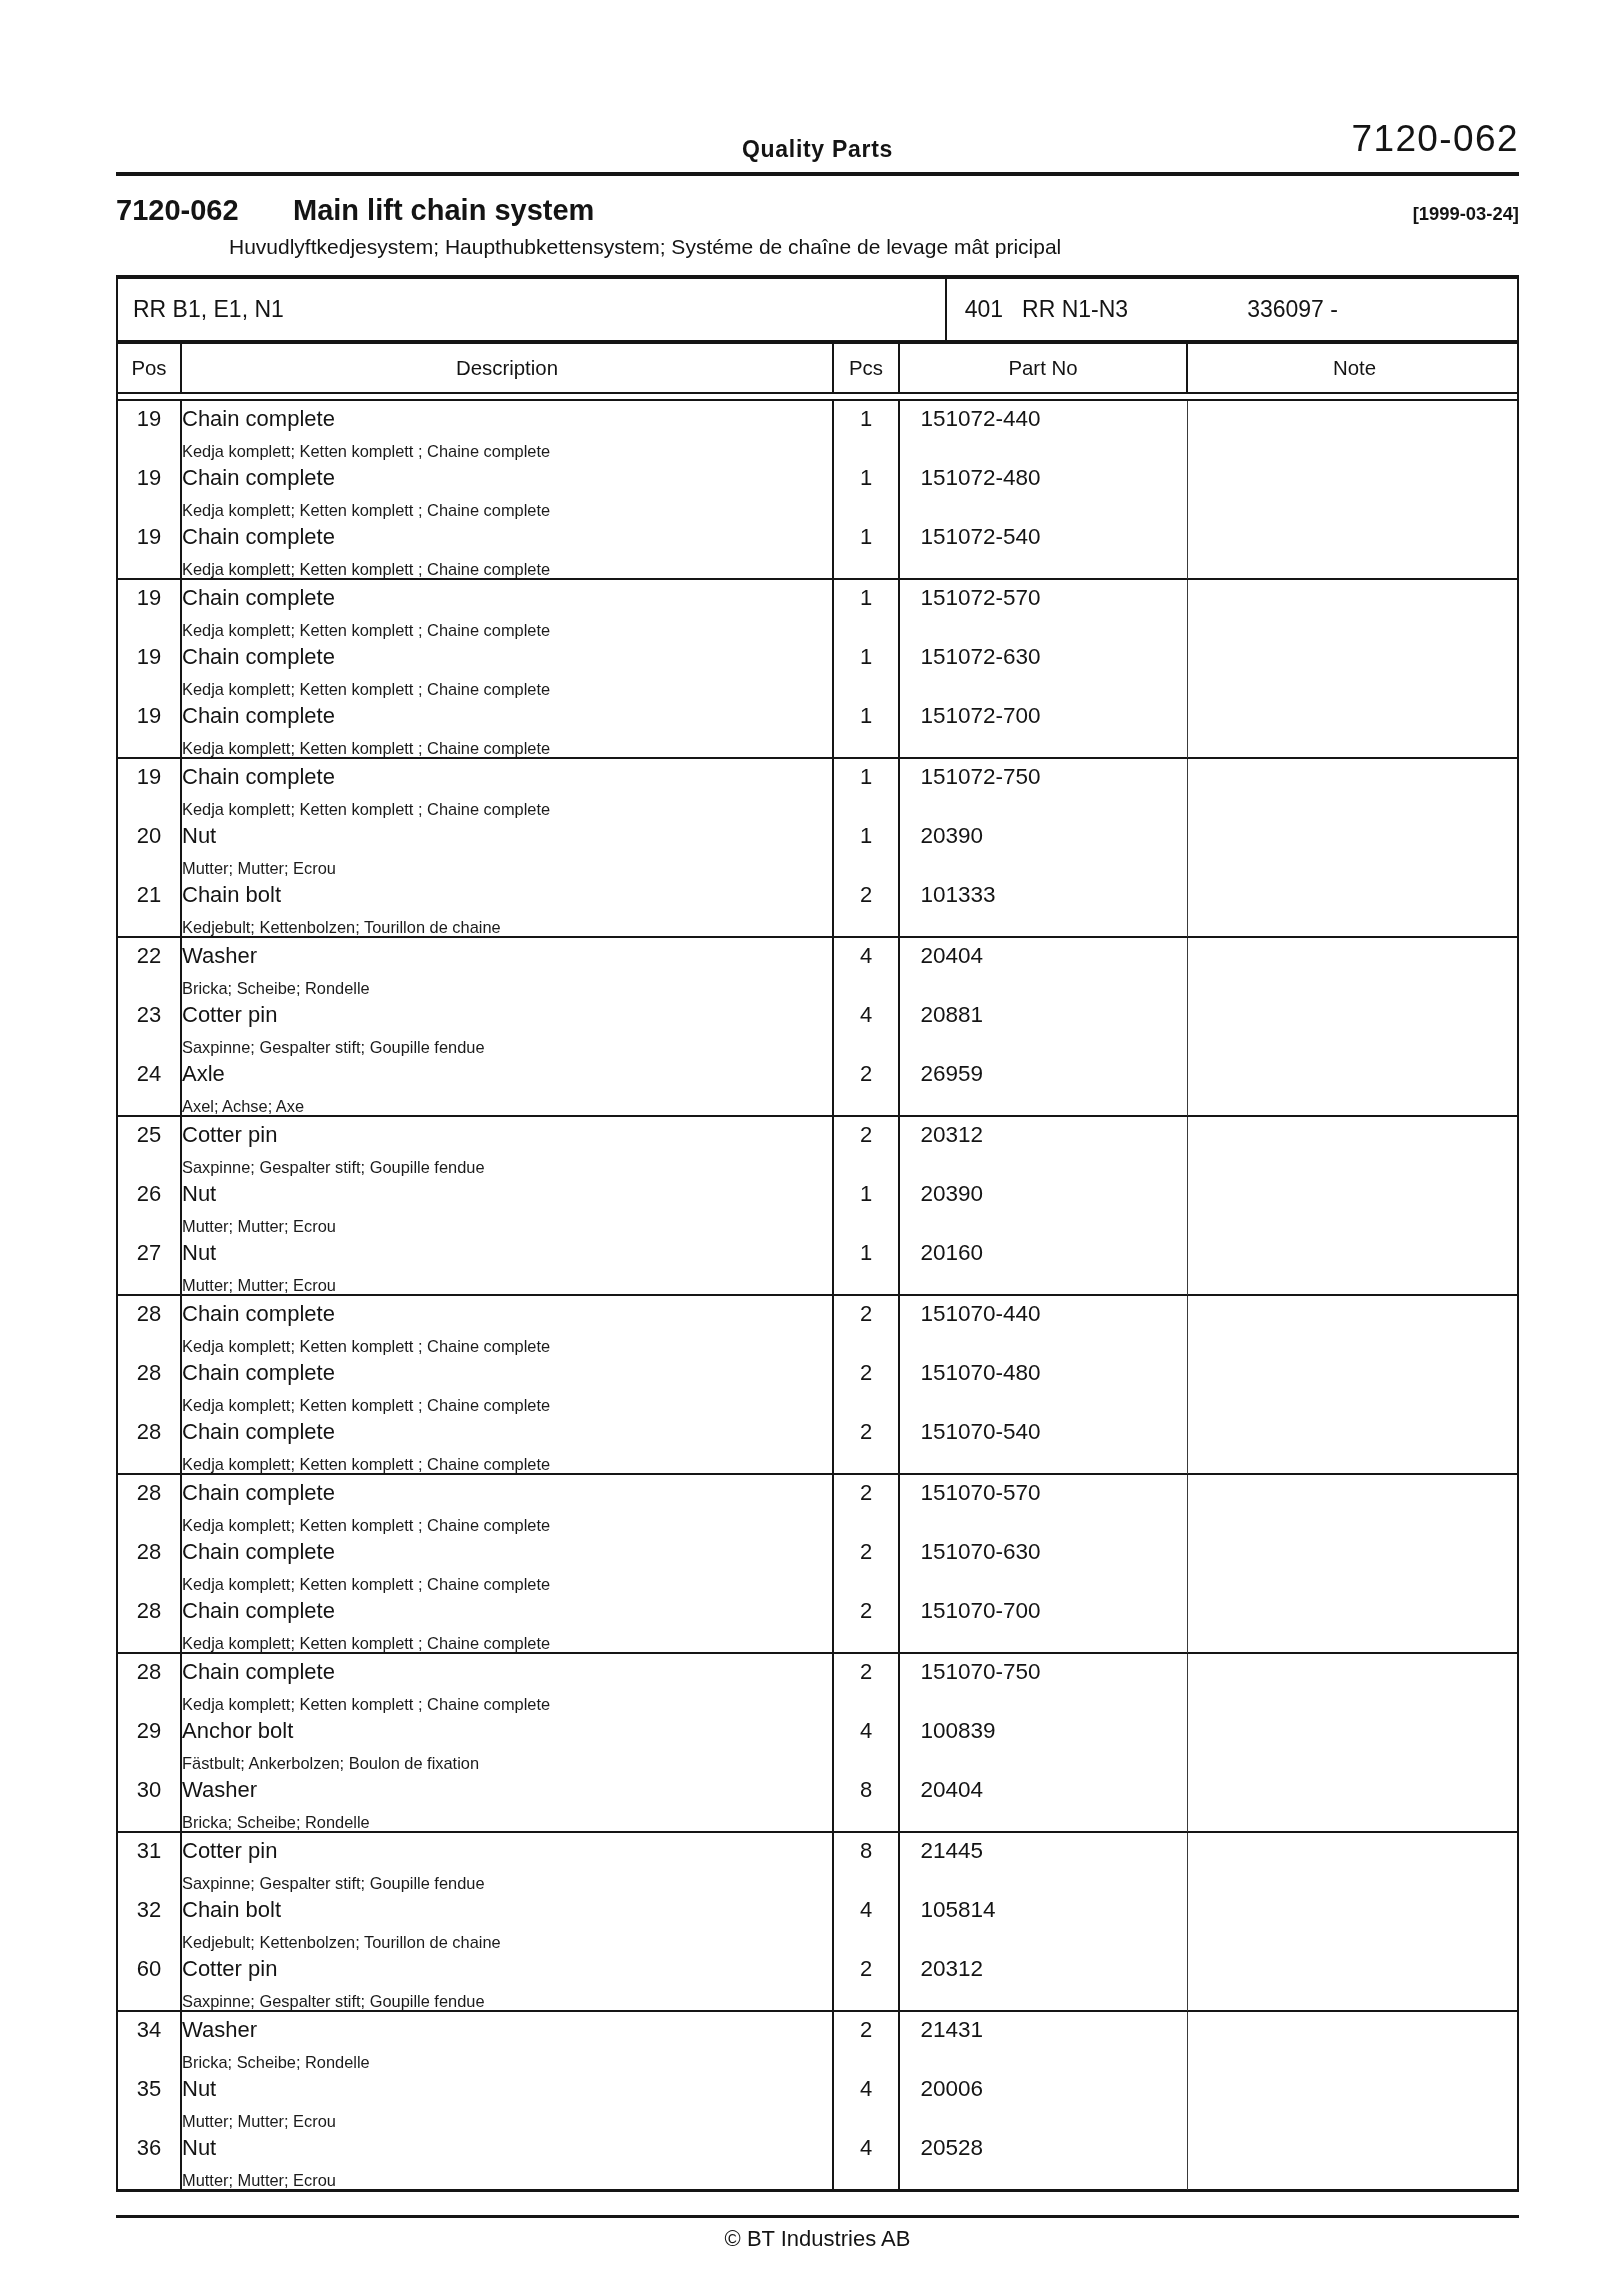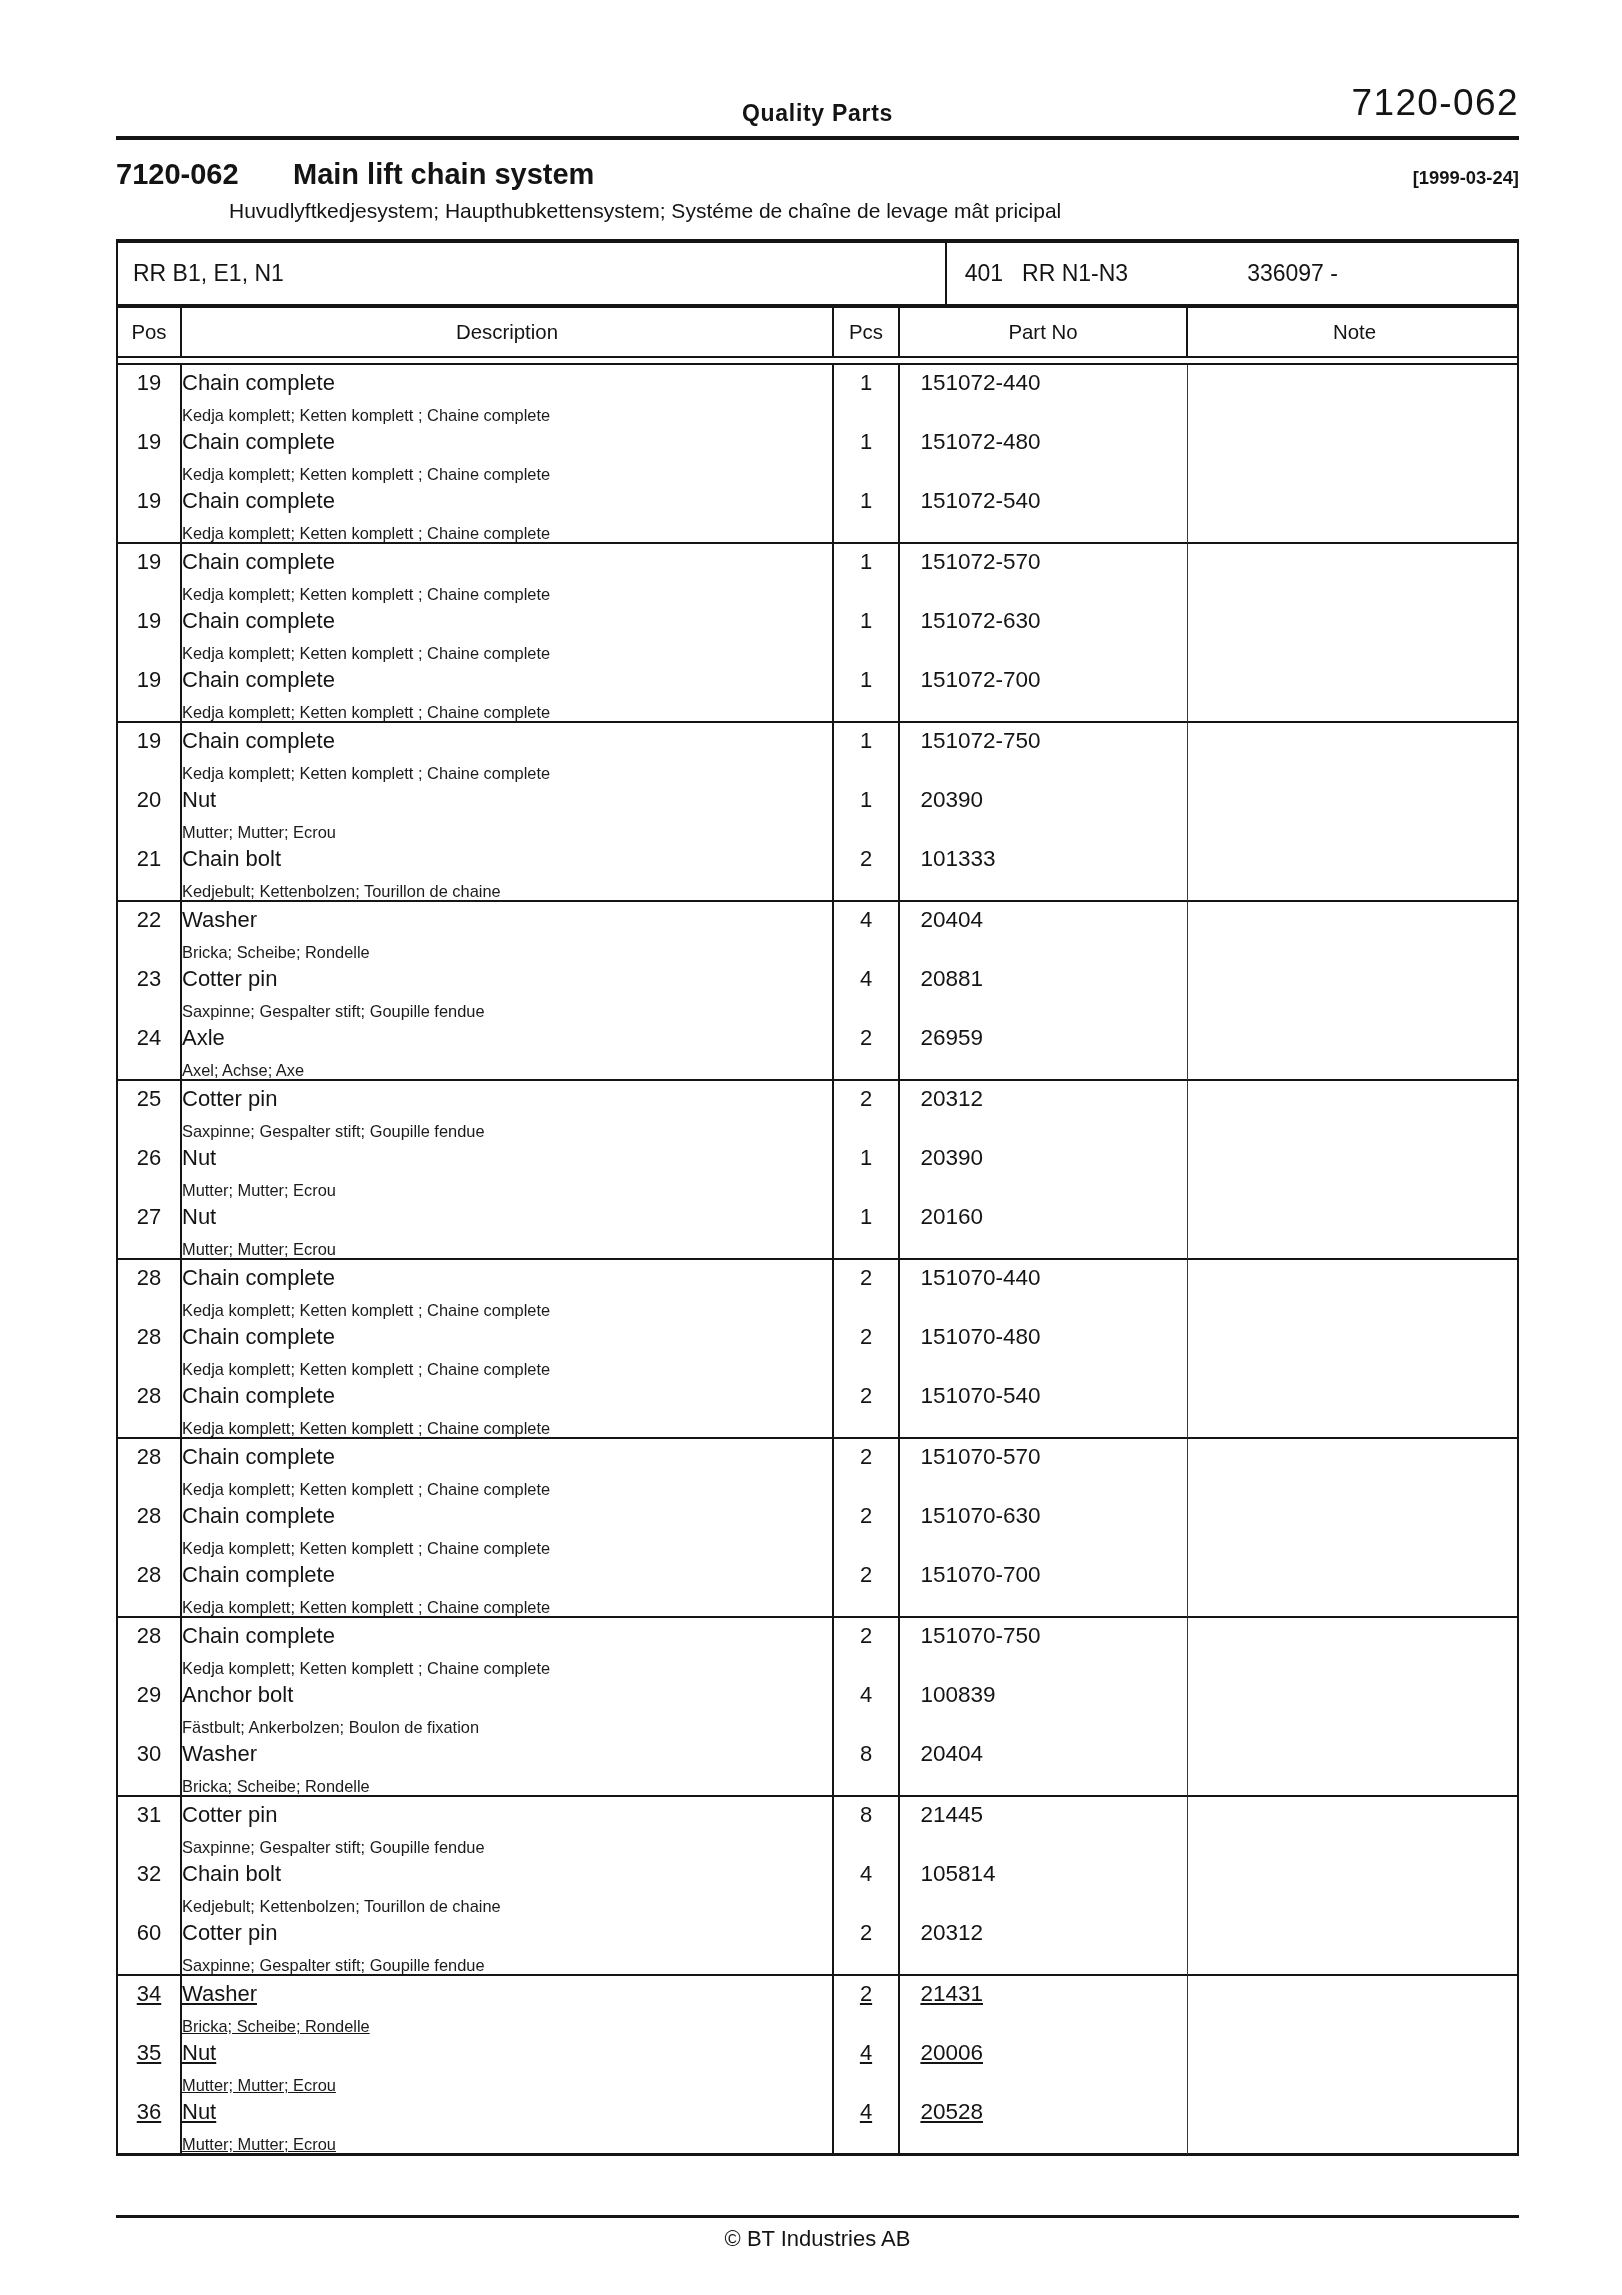--- a/index.html
+++ b/index.html
@@ -7,21 +7,21 @@
     position:relative;
     width:1622px;height:2295px;
     background:#ffffff;
     font-family:"Liberation Sans","DejaVu Sans",sans-serif;
     color:#141414;
     overflow:hidden;
   }
   .content{position:absolute;left:116px;top:0;width:1403px;}
 
   
-  .top-header{position:relative;height:136px;}
+  .top-header{position:relative;height:172px;}
   .qp{
     position:absolute;left:0;right:0;bottom:9.5px;
     text-align:center;font-size:23px;font-weight:bold;letter-spacing:0.7px;
   }
   .big-code{
     position:absolute;right:0;bottom:12.3px;
     font-size:37px;font-weight:400;letter-spacing:1.4px;
   }
   .header-rule{height:4.1px;background:#151515;}
 
@@ -55,21 +55,21 @@
   .row-grid{display:grid;grid-template-columns:64px 652px 66px 288px 333px;}
   .col-header{height:48px;}
   .col-header .hc{
     display:flex;align-items:center;justify-content:center;
     font-size:20.4px;box-sizing:border-box;height:100%;
   }
   .hc.b-r{border-right:2px solid #151515;}
   .header-bottom{border-top:2px solid #151515;height:4.1px;border-bottom:2px solid #151515;}
 
   .group{border-bottom:2.7px solid #151515;}
-  .group:last-child{border-bottom:none;text-decoration:underline;}
+  .group:last-child{border-bottom:none;}
   .row{height:59px;}
   .c{box-sizing:border-box;height:100%;padding-top:5.5px;}
   .c.pos{text-align:center;font-size:22px;border-right:2px solid #151515;}
   .c.desc{border-right:2px solid #151515;}
   .c.pcs{text-align:center;font-size:22px;border-right:2px solid #151515;}
   .c.part{padding-left:20.4px;font-size:22.5px;border-right:1.4px solid #3a3a3a;}
   .c.note{}
   .d-main{font-size:22px;line-height:25px;}
   .d-sub{font-size:16.4px;line-height:20px;margin-top:10px;color:#1b1b1b;}
 

